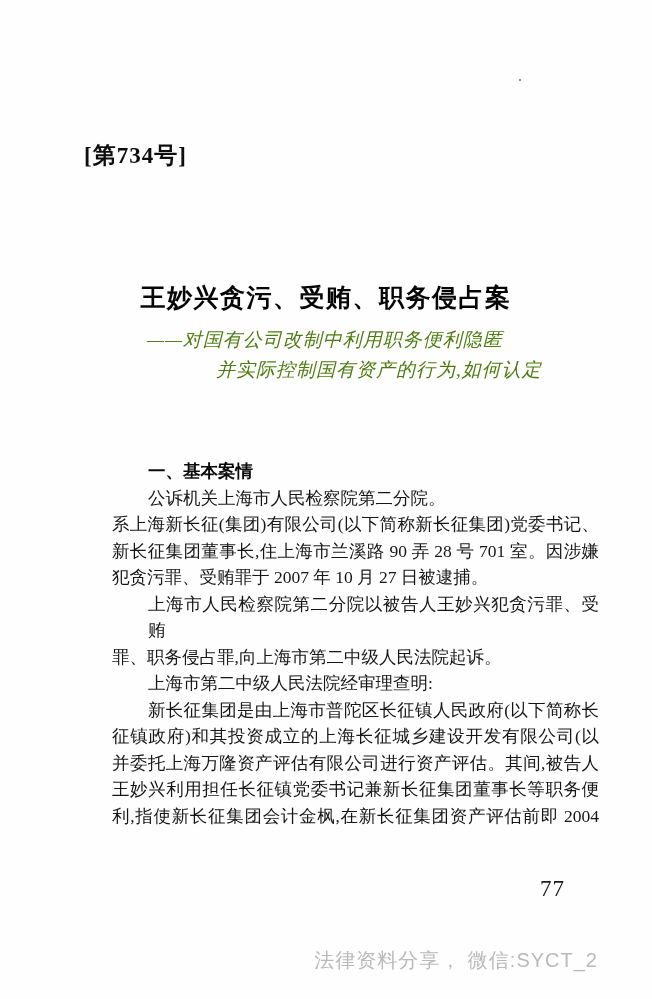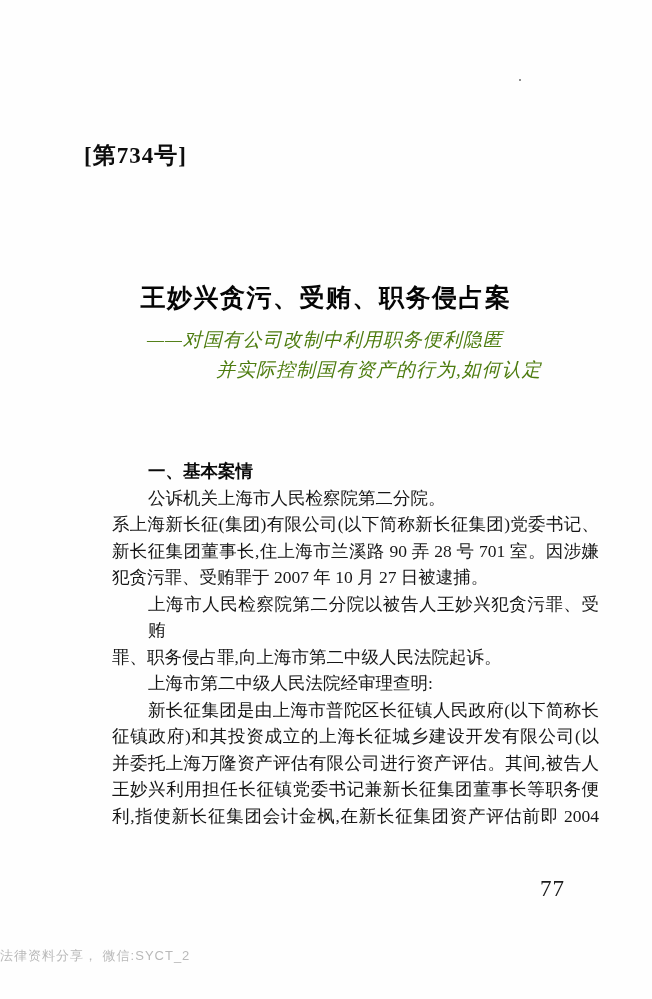--- a/index.html
+++ b/index.html
@@ -80,22 +80,22 @@
     top: 876px;
     font-size: 23px;
     color: #1b1b1b;
     letter-spacing: 1px;
   }
   .watermark {
     position: absolute;
     left: 0;
     top: 947px;
     width: 598px;
-    text-align: left;
-    font-size: 13px;
+    text-align: right;
+    font-size: 20px;
     color: #b9b9b9;
     letter-spacing: 1px;
     font-family: "Liberation Sans", "DejaVu Sans", sans-serif;
   }
   .speck {
     position: absolute;
     left: 519px;
     top: 79px;
     width: 2px;
     height: 2px;

